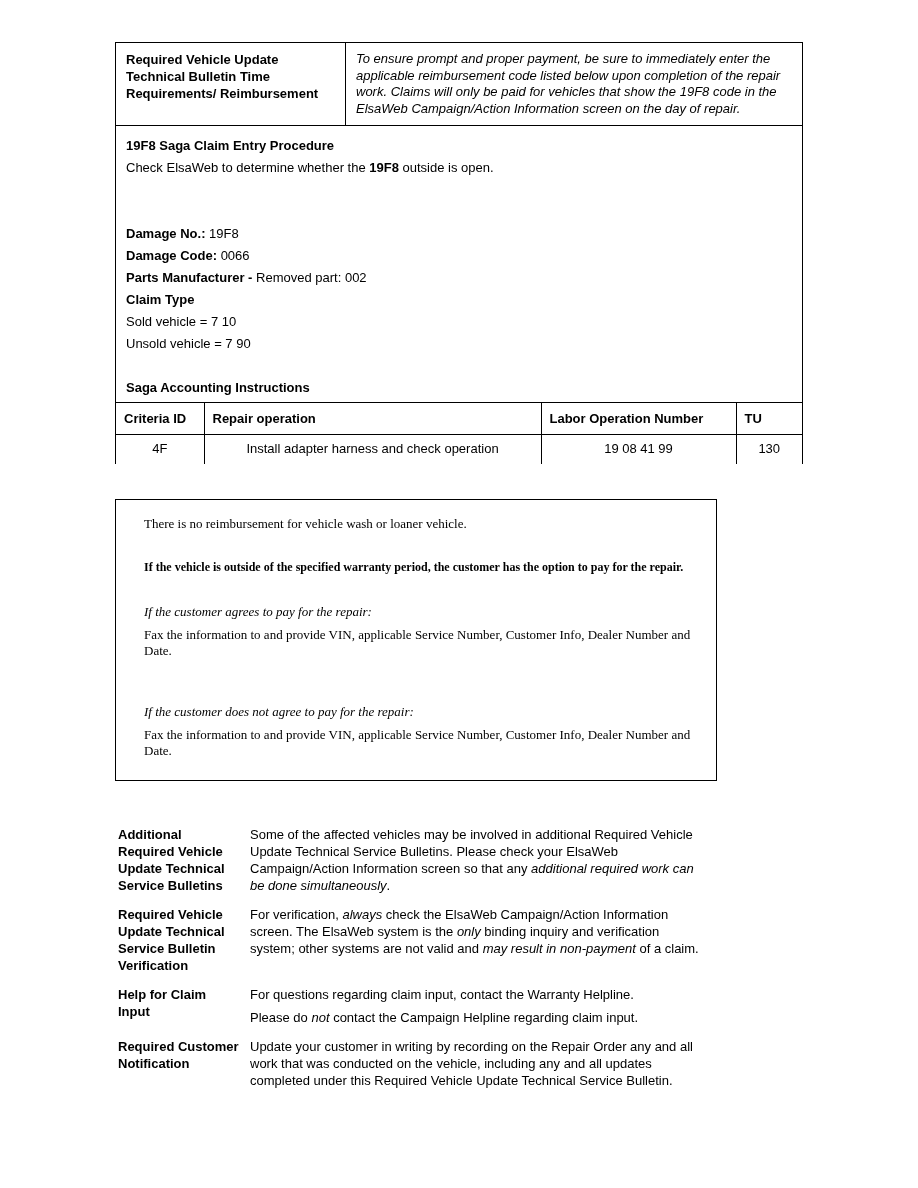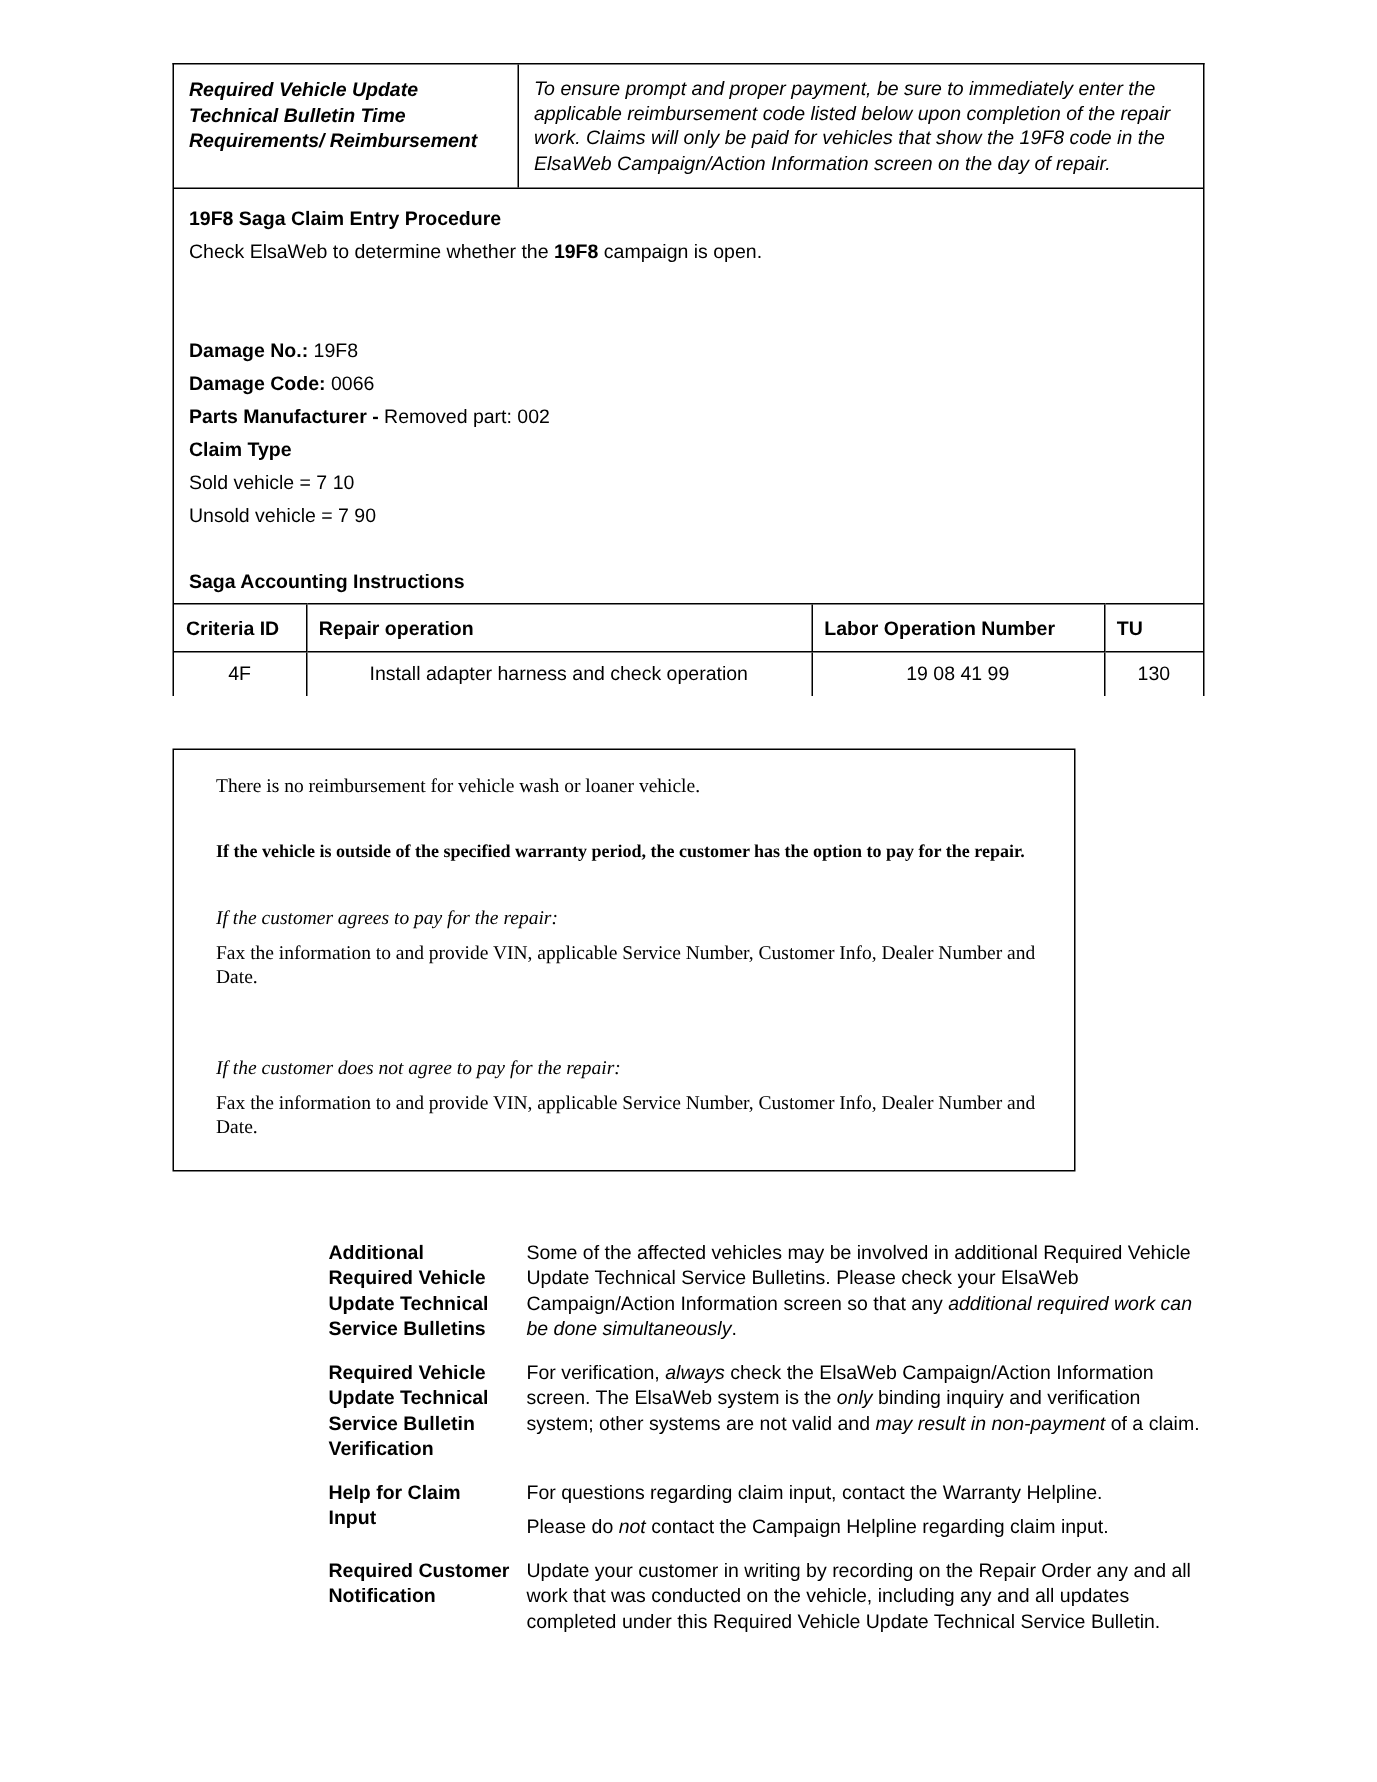--- a/index.html
+++ b/index.html
@@ -24,21 +24,20 @@
   .header-row {
     display: flex;
     border-bottom: 1px solid #000;
   }
   .header-left {
     width: 230px;
     padding: 8px 10px;
     border-right: 1px solid #000;
     font-weight: bold;
     line-height: 17px;
-    font-style: italic;
   }
   .header-right {
     flex: 1;
     padding: 8px 10px;
     line-height: 16.5px;
     font-style: italic;
   }
   .claim-body { padding: 12px 10px 0 10px; }
   .claim-body p { margin: 0 0 6px 0; line-height: 16px; }
   .b { font-weight: bold; }
@@ -80,21 +79,21 @@
   }
   .box2 p { margin: 0; line-height: 16px; }
   .warranty { font-weight: bold; font-size: 12px; margin-top: 27px !important; }
   .it-head { font-style: italic; }
   .gap-lg { margin-top: 29px !important; }
   .gap-sm { margin-top: 7px !important; }
   .gap-xl { margin-top: 45px !important; }
 
   
   .info-sections { margin-top: 45px; margin-left: 3px; }
-  .info-row { display: flex; margin-bottom: 12px; justify-content: flex-end; }
+  .info-row { display: flex; margin-bottom: 12px; }
   .info-label {
     width: 122px;
     margin-right: 10px;
     font-weight: bold;
     line-height: 17px;
   }
   .info-text { width: 452px; line-height: 17px; }
   .info-text p { margin: 0 0 6px 0; }
   .info-text p:last-child { margin-bottom: 0; }
 </style>
@@ -104,21 +103,21 @@
 <div class="content">
 
   <div class="box1">
     <div class="header-row">
       <div class="header-left">Required Vehicle Update Technical Bulletin Time Requirements/ Reimbursement</div>
       <div class="header-right">To ensure prompt and proper payment, be sure to immediately enter the applicable reimbursement code listed below upon completion of the repair work. Claims will only be paid for vehicles that show the 19F8 code in the ElsaWeb Campaign/Action Information screen on the day of repair.</div>
     </div>
 
     <div class="claim-body">
       <p class="claim-title">19F8 Saga Claim Entry Procedure</p>
-      <p class="check-line"><span>Check ElsaWeb to determine whether the </span><span style="font-weight: bold;">19F8</span><span> campaign is open.</span></p>
+      <p class="check-line"><span>Check ElsaWeb to determine whether the </span><span style="font-weight: bold;">19F8</span><span> outside is open.</span></p>
 
       <p><span class="b">Damage No.:</span><span> 19F8</span></p>
       <p><span class="b">Damage Code:</span><span> 0066</span></p>
       <p><span class="b">Parts Manufacturer -</span><span> Removed part: 002</span></p>
       <p class="b">Claim Type</p>
       <p>Sold vehicle = 7 10</p>
       <p>Unsold vehicle = 7 90</p>
 
       <p class="saga-title">Saga Accounting Instructions</p>
     </div>

